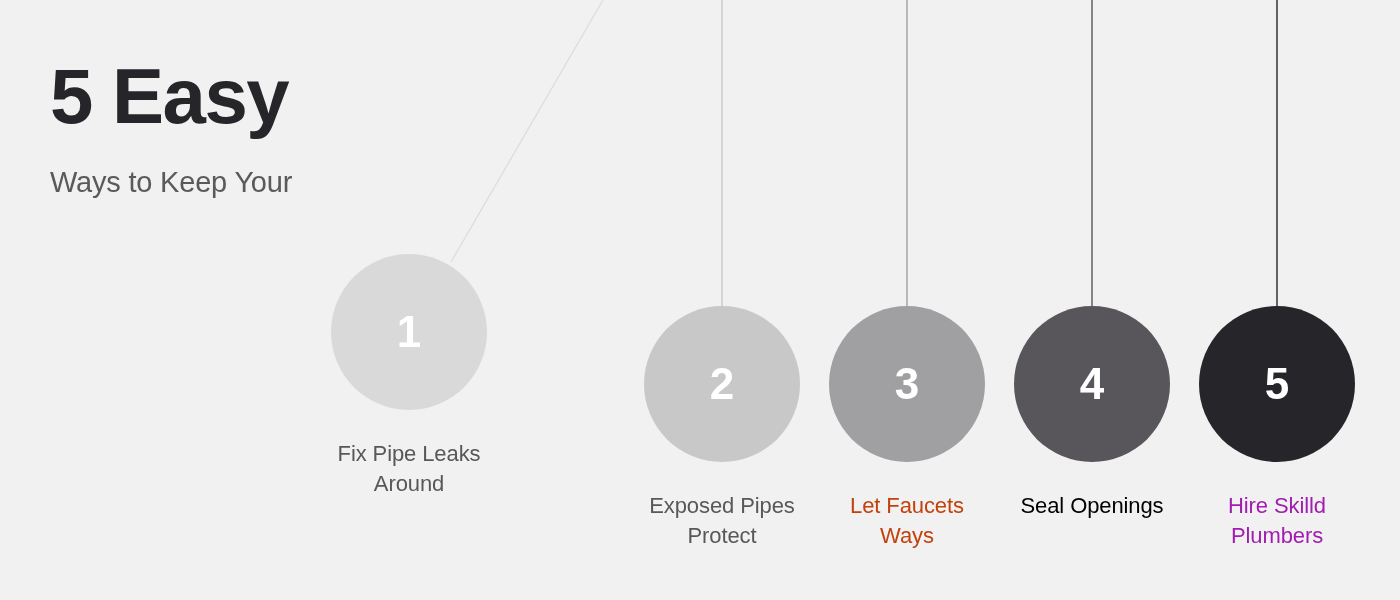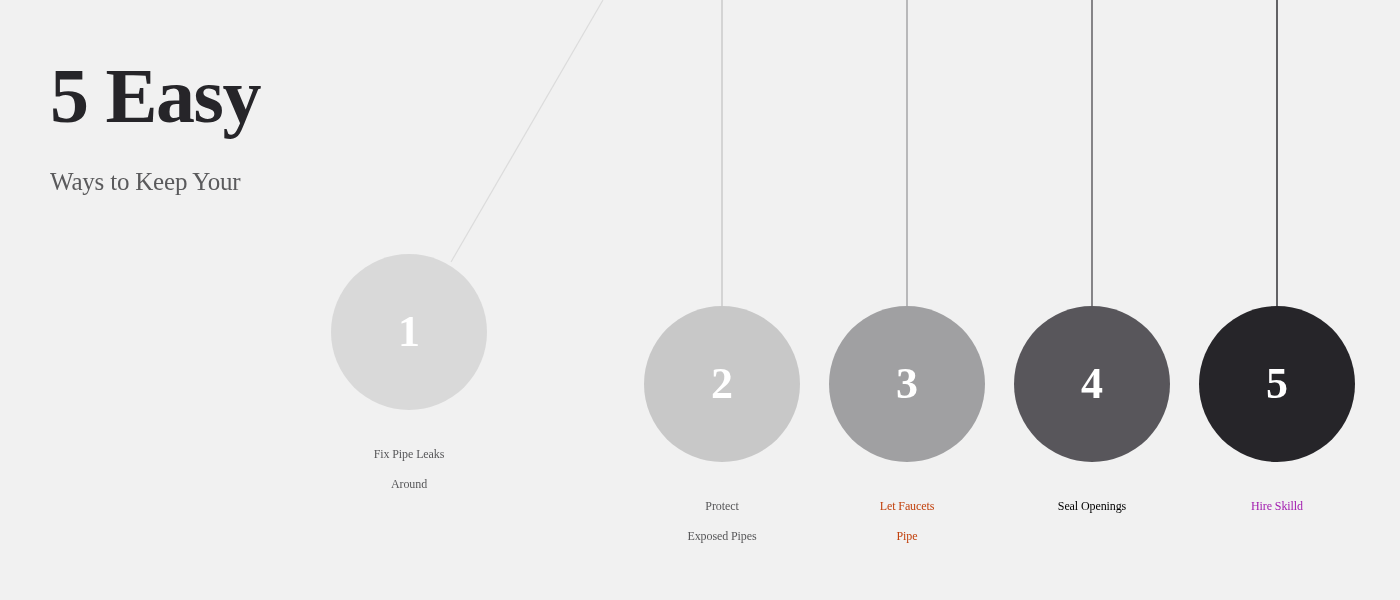--- a/index.html
+++ b/index.html
@@ -11,21 +11,20 @@
     height: 600px;
     background: #F1F1F1;
     font-family: "Liberation Sans", sans-serif;
     overflow: hidden;
   }
   .canvas {
     position: relative;
     width: 1312px;
     height: 600px;
     background: #F1F1F1;
-    font-family: Liberation Serif, serif;
   }
 
   
   .heading-block {
     position: absolute;
     left: 50px;
     top: 52px;
     width: 420px;
   }
   .title {
@@ -33,21 +32,21 @@
     line-height: 88px;
     font-weight: bold;
     color: #262529;
     letter-spacing: -1.5px;
     margin: 0;
     white-space: nowrap;
   }
   .subtitle {
     margin: 0;
     margin-top: 22px;
-    font-size: 25px;
+    font-size: 29px;
     line-height: 40px;
     font-weight: normal;
     color: #5A5A5C;
     letter-spacing: -0.2px;
   }
   .subtitle-line {
     display: block;
     white-space: nowrap;
   }
 
@@ -78,21 +77,21 @@
   }
   .bob-number {
     font-size: 44px;
     font-weight: bold;
     color: #FFFFFF;
     line-height: 1;
     letter-spacing: 0px;
   }
   .node-label {
     margin-top: 29px;
-    font-size: 12px;
+    font-size: 22px;
     line-height: 30px;
     color: #58585A;
     letter-spacing: -0.1px;
     white-space: nowrap;
   }
   .label-line {
     display: block;
   }
 </style>
 </head>
@@ -123,46 +122,47 @@
       <span class="label-line">Fix Pipe Leaks</span>
       <span class="label-line">Around</span>
     </div>
   </div>
 
   <div class="node" id="node-2" style="width: 156px; left: 644px; top: 306px;">
     <div class="bob" id="bob-2" style="background: rgb(200, 200, 200); width: 156px; height: 156px;">
       <span class="bob-number">2</span>
     </div>
     <div class="node-label" style="color: rgb(88, 88, 90);">
+      <span class="label-line">Exposed Pipes</span>
       <span class="label-line">Protect</span>
-      <span class="label-line">Exposed Pipes</span>
     </div>
   </div>
 
   <div class="node" id="node-3" style="width: 156px; left: 829px; top: 306px;">
     <div class="bob" id="bob-3" style="background: rgb(160, 160, 162); width: 156px; height: 156px;">
       <span class="bob-number">3</span>
     </div>
     <div class="node-label" style="color: #c2410c;">
       <span class="label-line">Let Faucets</span>
-      <span class="label-line">Pipe</span>
+      <span class="label-line">Ways</span>
     </div>
   </div>
 
   <div class="node" id="node-4" style="width: 156px; left: 1014px; top: 306px;">
     <div class="bob" id="bob-4" style="background: rgb(88, 86, 91); width: 156px; height: 156px;">
       <span class="bob-number">4</span>
     </div>
     <div class="node-label" style="color: #000000;">
       <span class="label-line">Seal Openings</span>
     </div>
   </div>
 
   <div class="node" id="node-5" style="width: 156px; left: 1199px; top: 306px;">
     <div class="bob" id="bob-5" style="background: rgb(38, 37, 41); width: 156px; height: 156px;">
       <span class="bob-number">5</span>
     </div>
     <div class="node-label" style="color: #a21caf;">
       <span class="label-line">Hire Skilld</span>
+      <span class="label-line">Plumbers</span>
     </div>
   </div>
 
 </div>
 
 </body></html>

